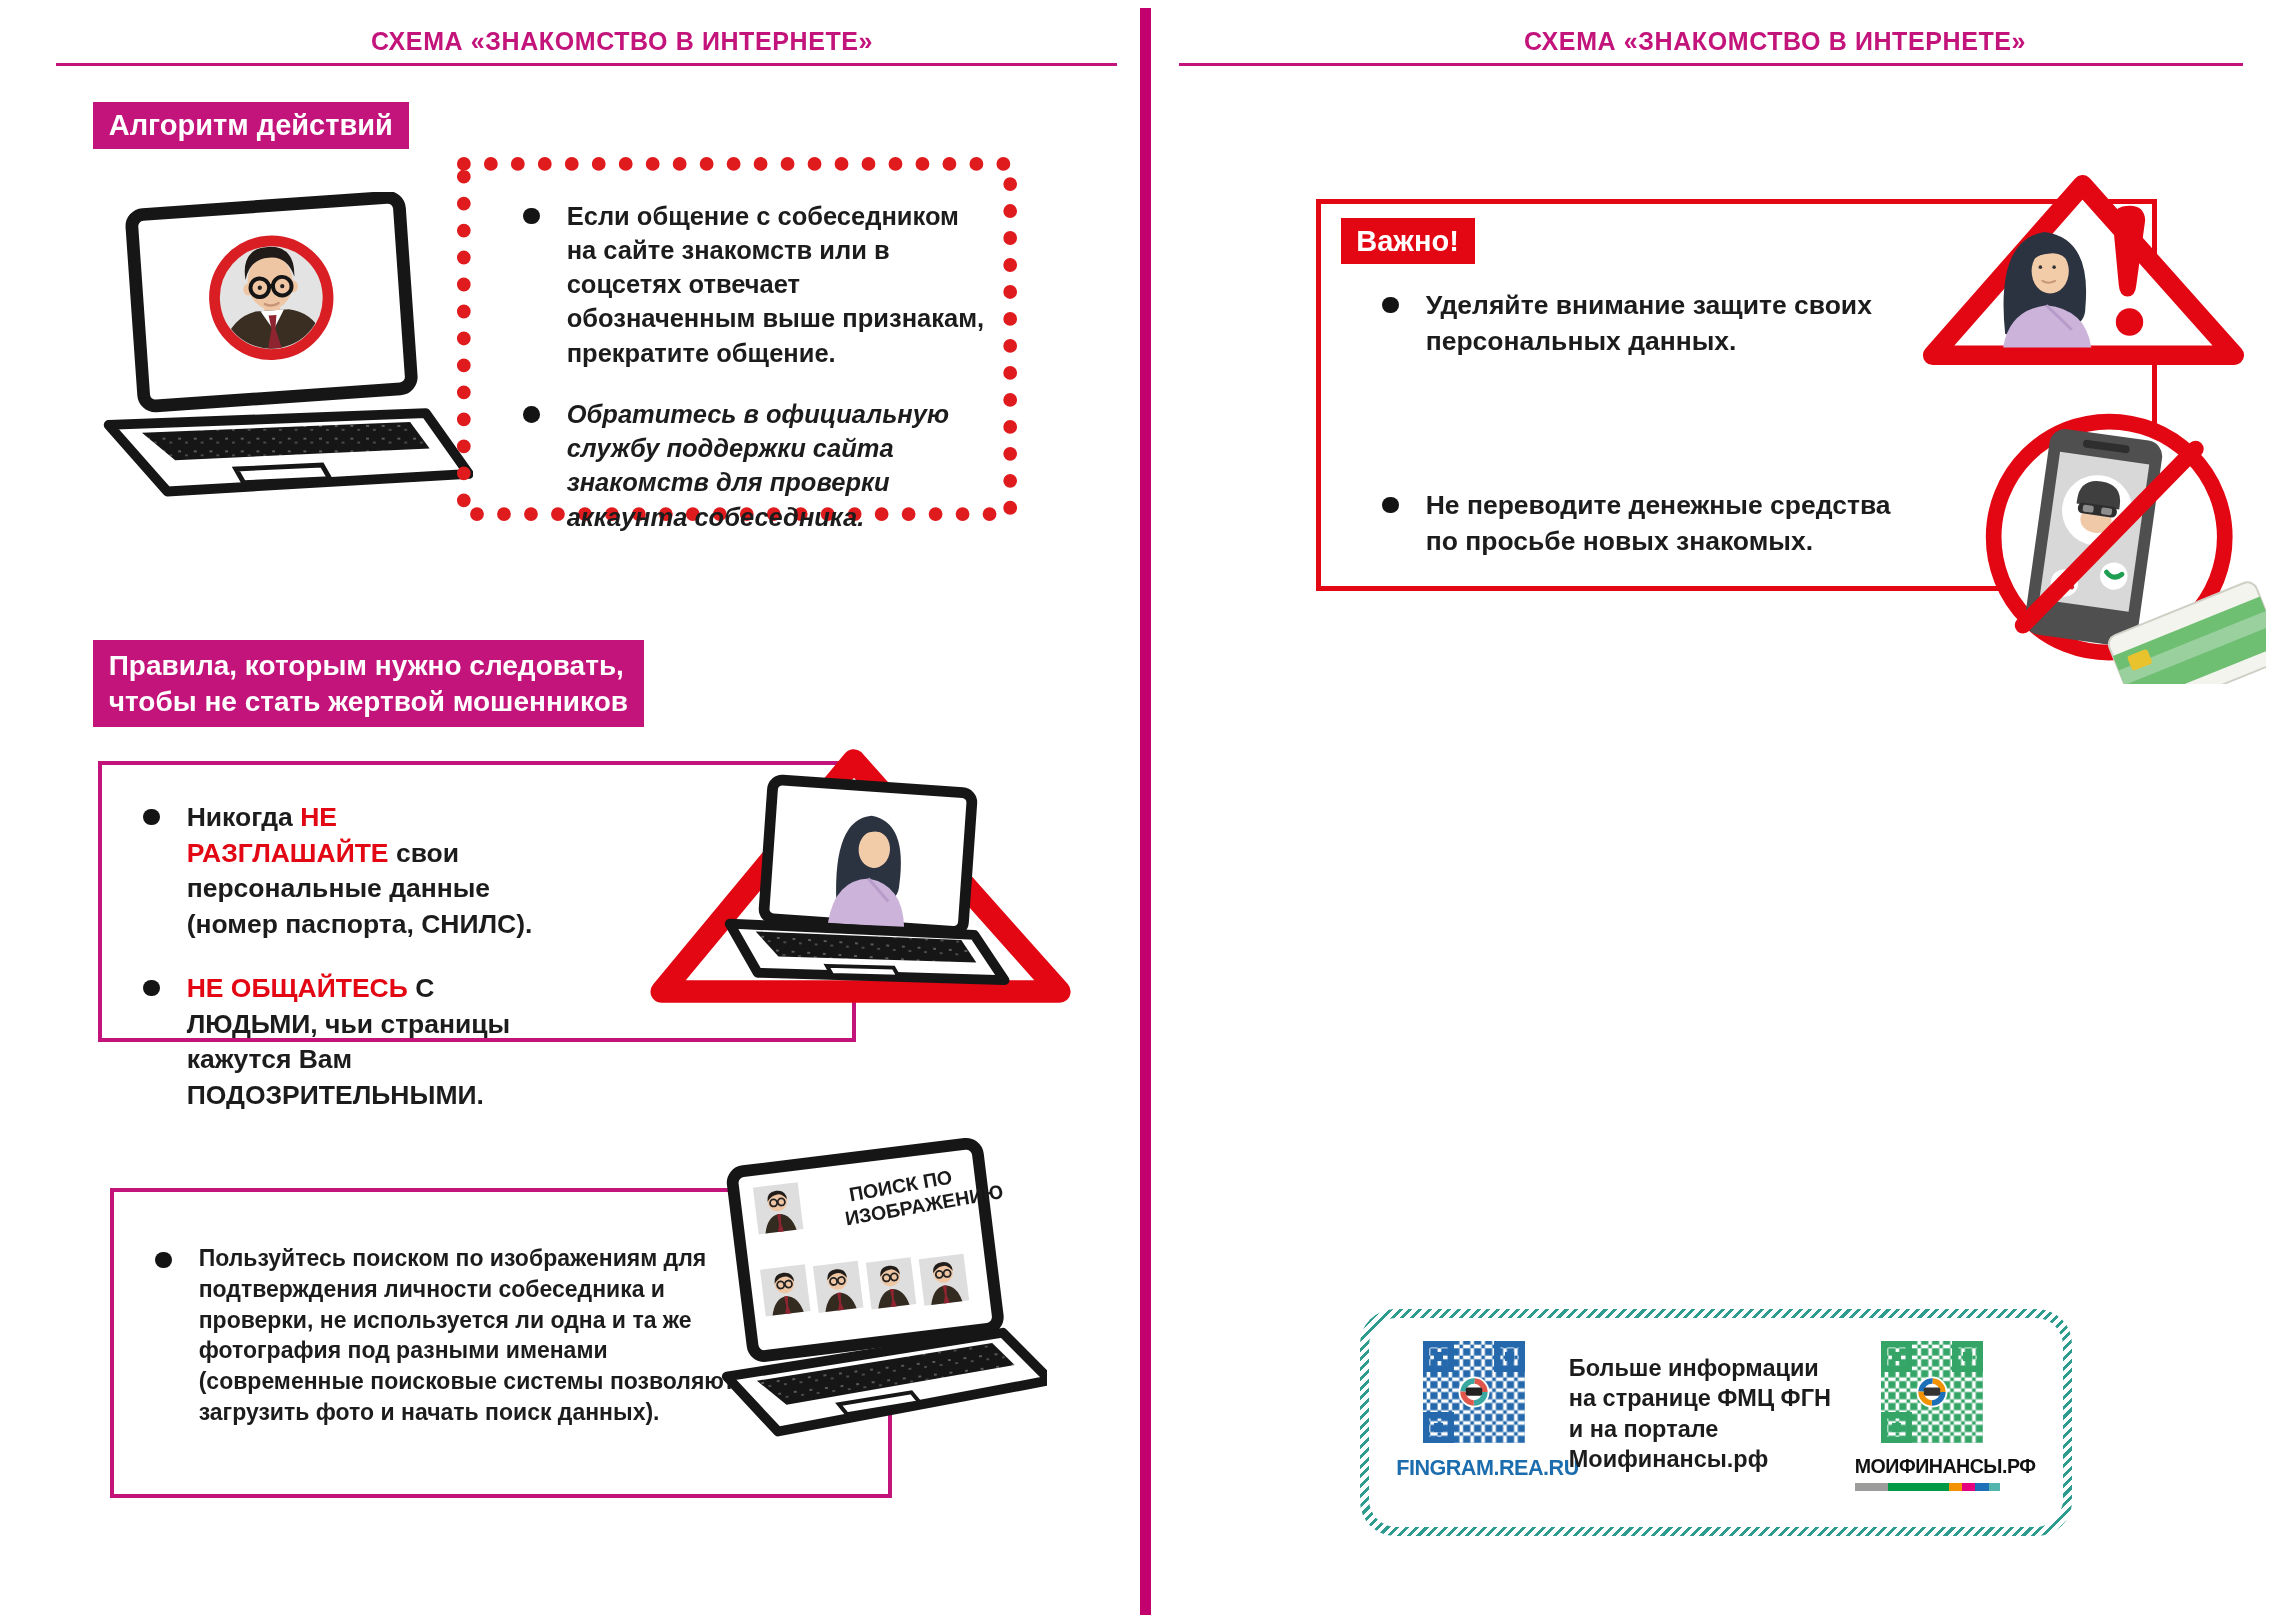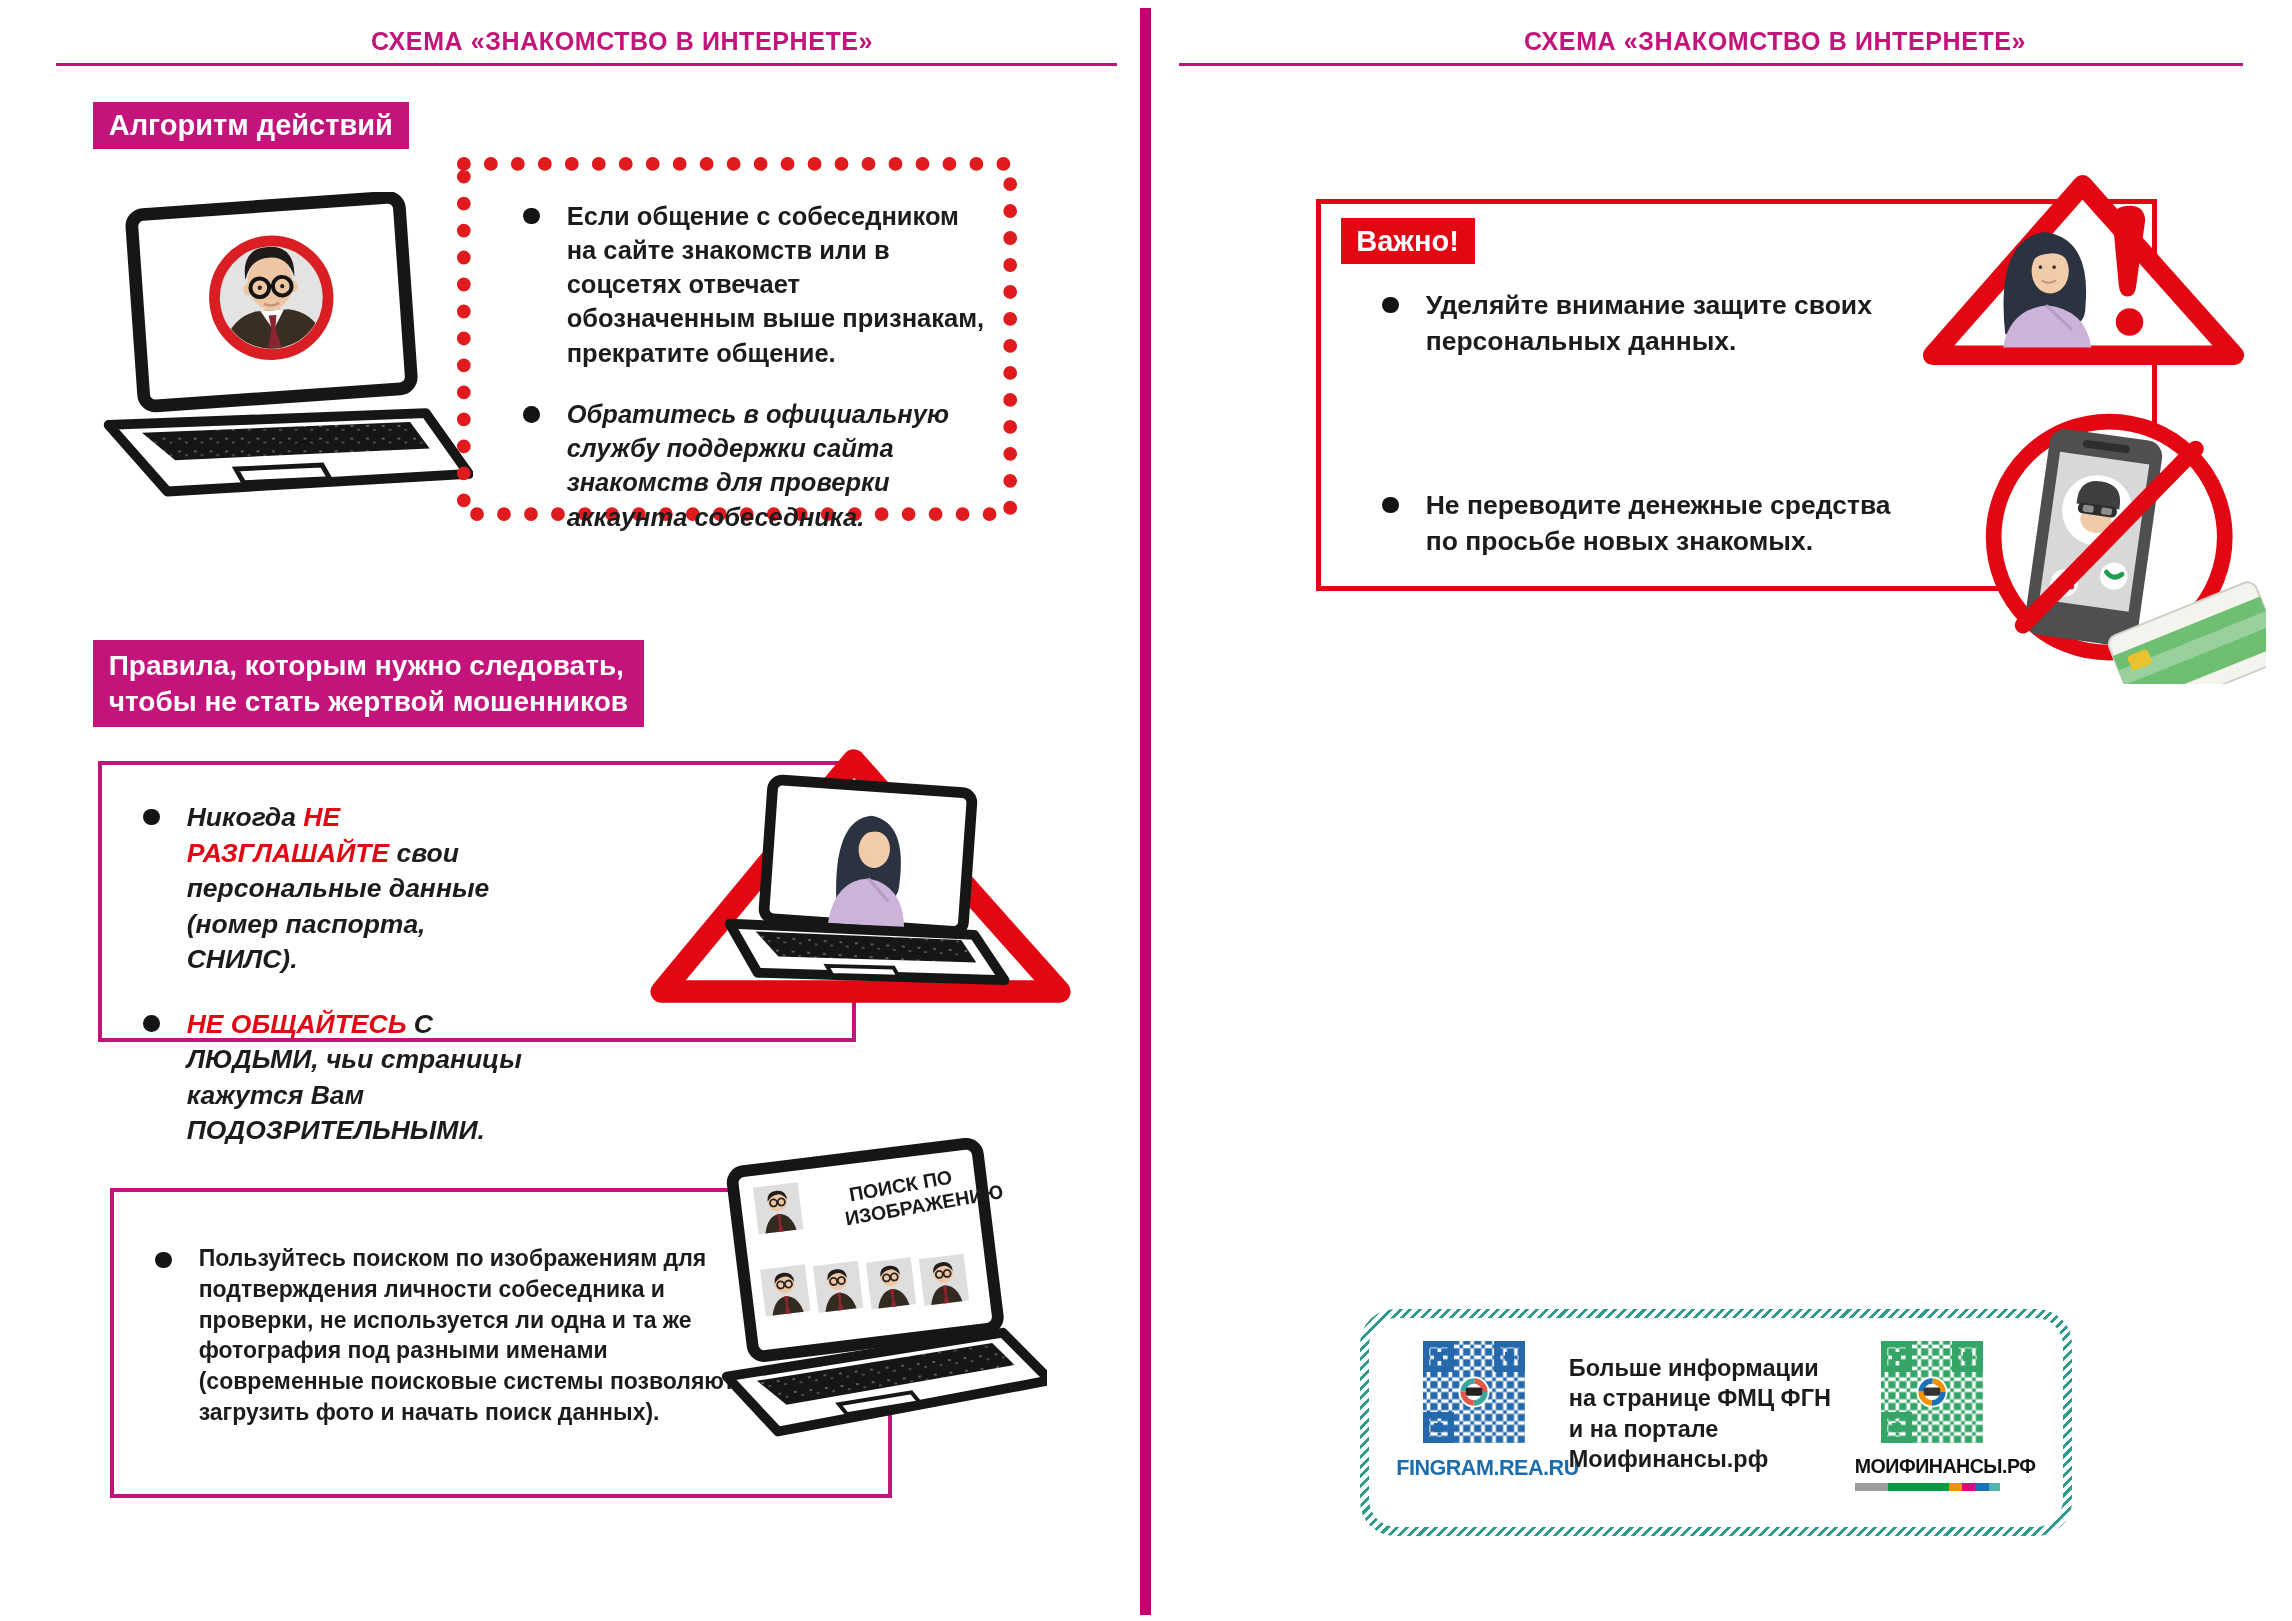--- a/index.html
+++ b/index.html
@@ -104,21 +104,21 @@
     </div>
   </div>
 
   <div class="abs" style="left:93px;top:640px;">
     <span class="badge badge-two-line" style="font-size:28px;line-height:1.28;padding:7.8px 15.7px;">
       <span>Правила, которым нужно следовать,</span>
       <span>чтобы не стать жертвой мошенников</span>
     </span>
   </div>
 
-  <div class="abs box-magenta" style="left:98px;top:761px;width:750px;height:273px;font-style:italic;">
+  <div class="abs box-magenta" style="left:98px;top:761px;width:750px;height:273px;">
     <div class="abs bullets-col" style="left:41px;top:35px;width:392px;gap:29px;">
       <div class="bullet">
         <span class="bdot"></span>
         <p style="width:372px;"><span>Никогда </span><span class="red">НЕ РАЗГЛАШАЙТЕ</span><span> свои персональные данные (номер паспорта, СНИЛС).</span></p>
       </div>
       <div class="bullet">
         <span class="bdot"></span>
         <p style="width:372px;"><span class="red">НЕ ОБЩАЙТЕСЬ</span><span> С ЛЮДЬМИ, чьи страницы кажутся Вам ПОДОЗРИТЕЛЬНЫМИ.</span></p>
       </div>
     </div>

